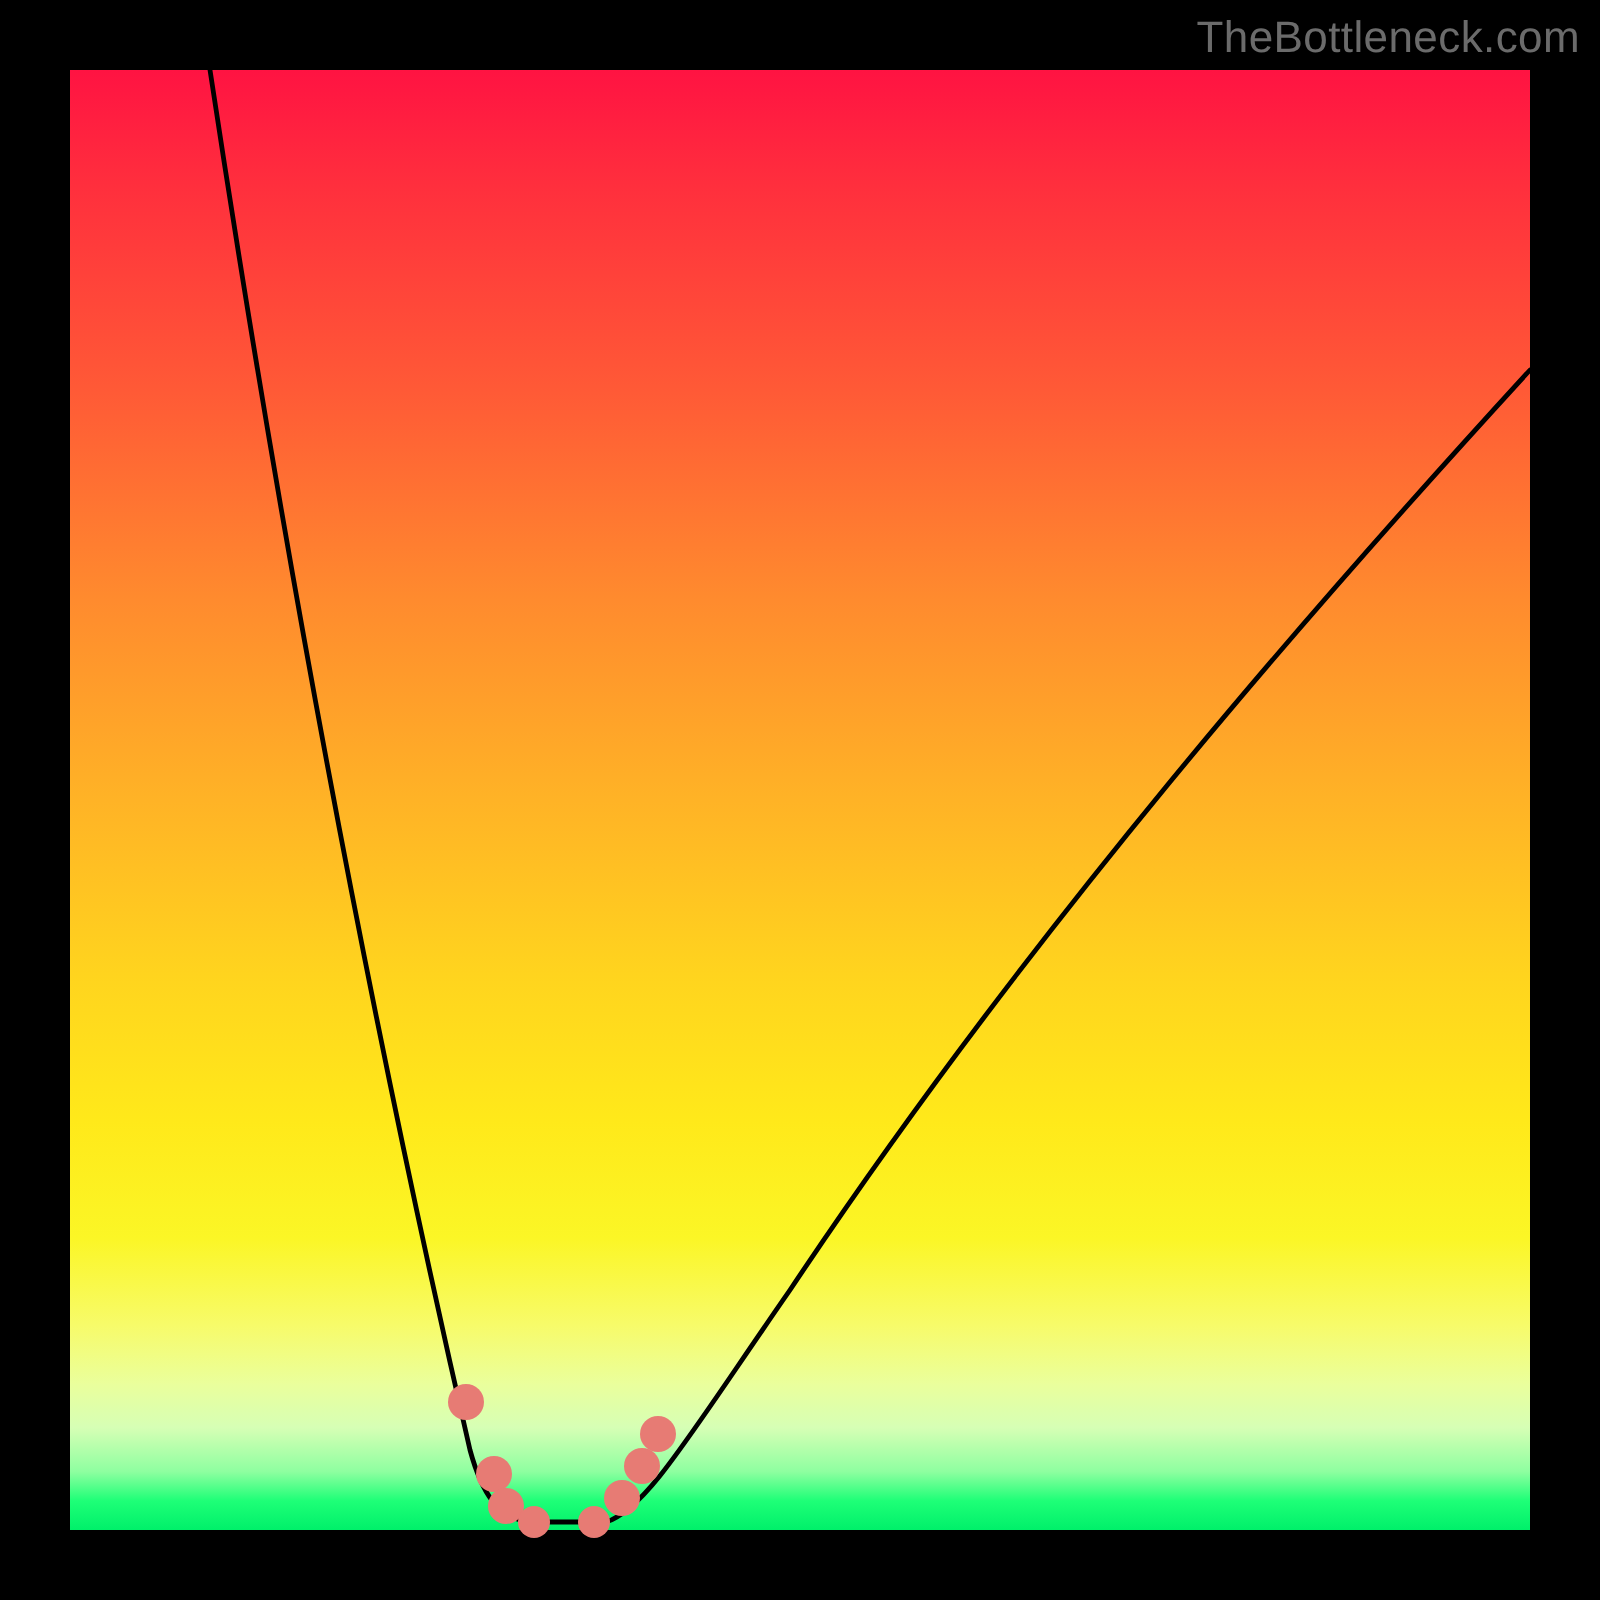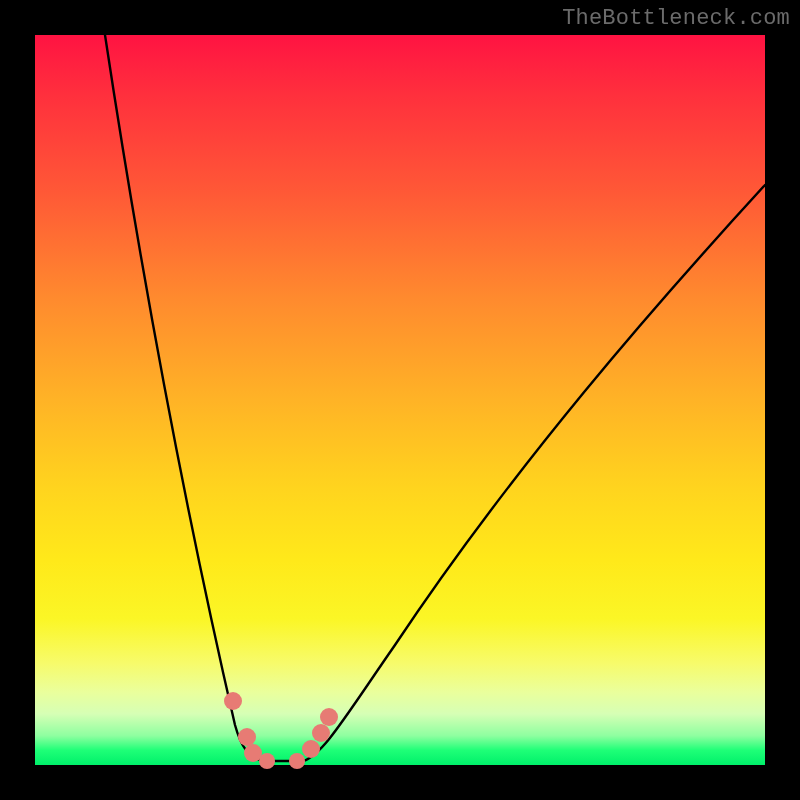--- a/index.html
+++ b/index.html
@@ -11,21 +11,20 @@
     overflow: hidden;
     font-family: Arial, Helvetica, sans-serif;
   }
   .frame {
     position: absolute;
     left: 0;
     top: 0;
     width: 800px;
     height: 689px;
     background: #000;
-    font-family: Liberation Mono, monospace;
   }
   .plot {
     position: absolute;
     left: 35px;
     top: 35px;
     width: 730px;
     height: 730px;
     
     background: linear-gradient(
       to bottom,

